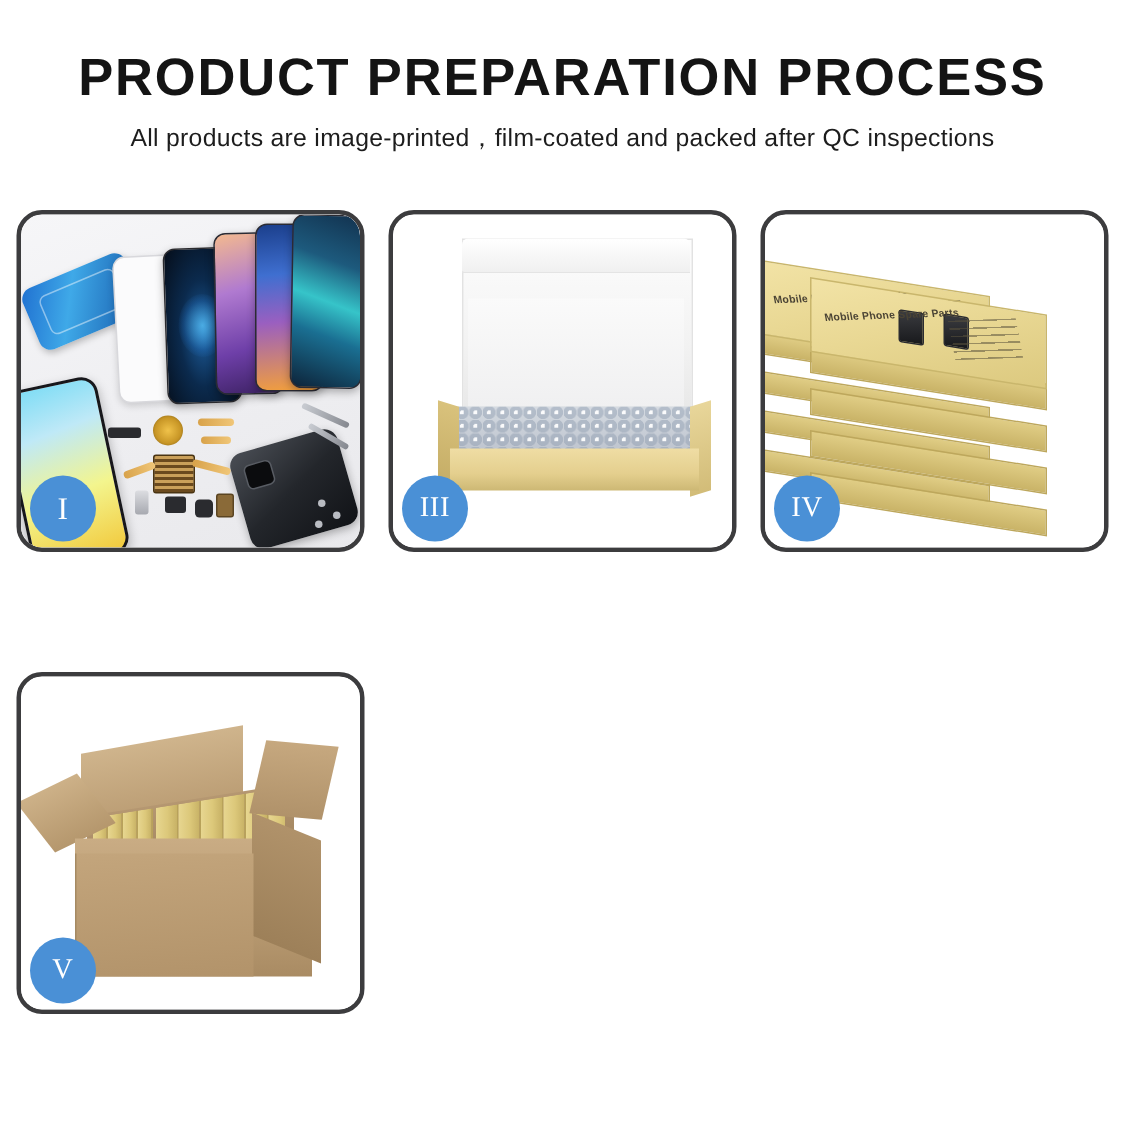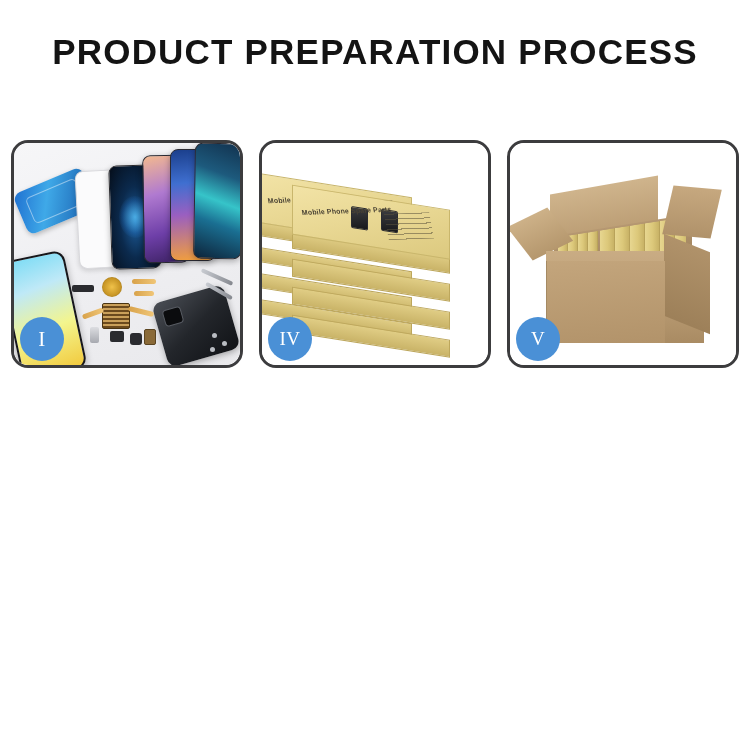--- a/index.html
+++ b/index.html
@@ -321,20 +321,21 @@
     background:rgba(150,126,92,.5);
   }
 </style>
 </head>
 <body>
 
 <div class="page">
 
   <div class="header">
     <h1 class="title">PRODUCT PREPARATION PROCESS</h1>
+    <p class="subtitle">All products are image-printed，film-coated and packed after QC inspections</p>
   </div>
 
   <div class="grid">
 
     <div class="panel">
       <div class="panel-inner p1">
         <div class="ph ph-blue"></div>
         <div class="ph ph-glass"></div>
         <div class="ph ph-dark"></div>
         <div class="ph ph-purp"></div>
@@ -357,20 +358,32 @@
         <div class="prt tool" style="left:186px;top:132px;width:34px;transform:rotate(24deg);"></div>
         <div class="prt tool" style="left:190px;top:146px;width:30px;transform:rotate(30deg);"></div>
         <div class="prt" style="left:198px;top:190px;width:5px;height:5px;border-radius:50%;background:#b9bcc2;"></div>
         <div class="prt" style="left:208px;top:198px;width:5px;height:5px;border-radius:50%;background:#b9bcc2;"></div>
         <div class="prt" style="left:196px;top:204px;width:5px;height:5px;border-radius:50%;background:#b9bcc2;"></div>
       </div>
       <div class="badge">I</div>
     </div>
 
 
+    <div class="panel">
+      <div class="panel-inner p3">
+        <div class="b3-lid"></div>
+        <div class="b3-lidtab"></div>
+        <div class="b3-foam"></div>
+        <div class="b3-bub"></div>
+        <div class="b3-left"></div>
+        <div class="b3-right"></div>
+        <div class="b3-front"></div>
+      </div>
+      <div class="badge wide">III</div>
+    </div>
 
     <div class="panel">
       <div class="panel-inner p4">
         <div class="stack">
 
           <div class="bx" style="left:-4px;top:168px;width:152px;height:22px;transform:skewY(9deg);">
             <div class="bx-side" style="top:0;"></div>
           </div>
           <div class="bx" style="left:-4px;top:142px;width:152px;height:22px;transform:skewY(9deg);">
             <div class="bx-side" style="top:0;"></div>

